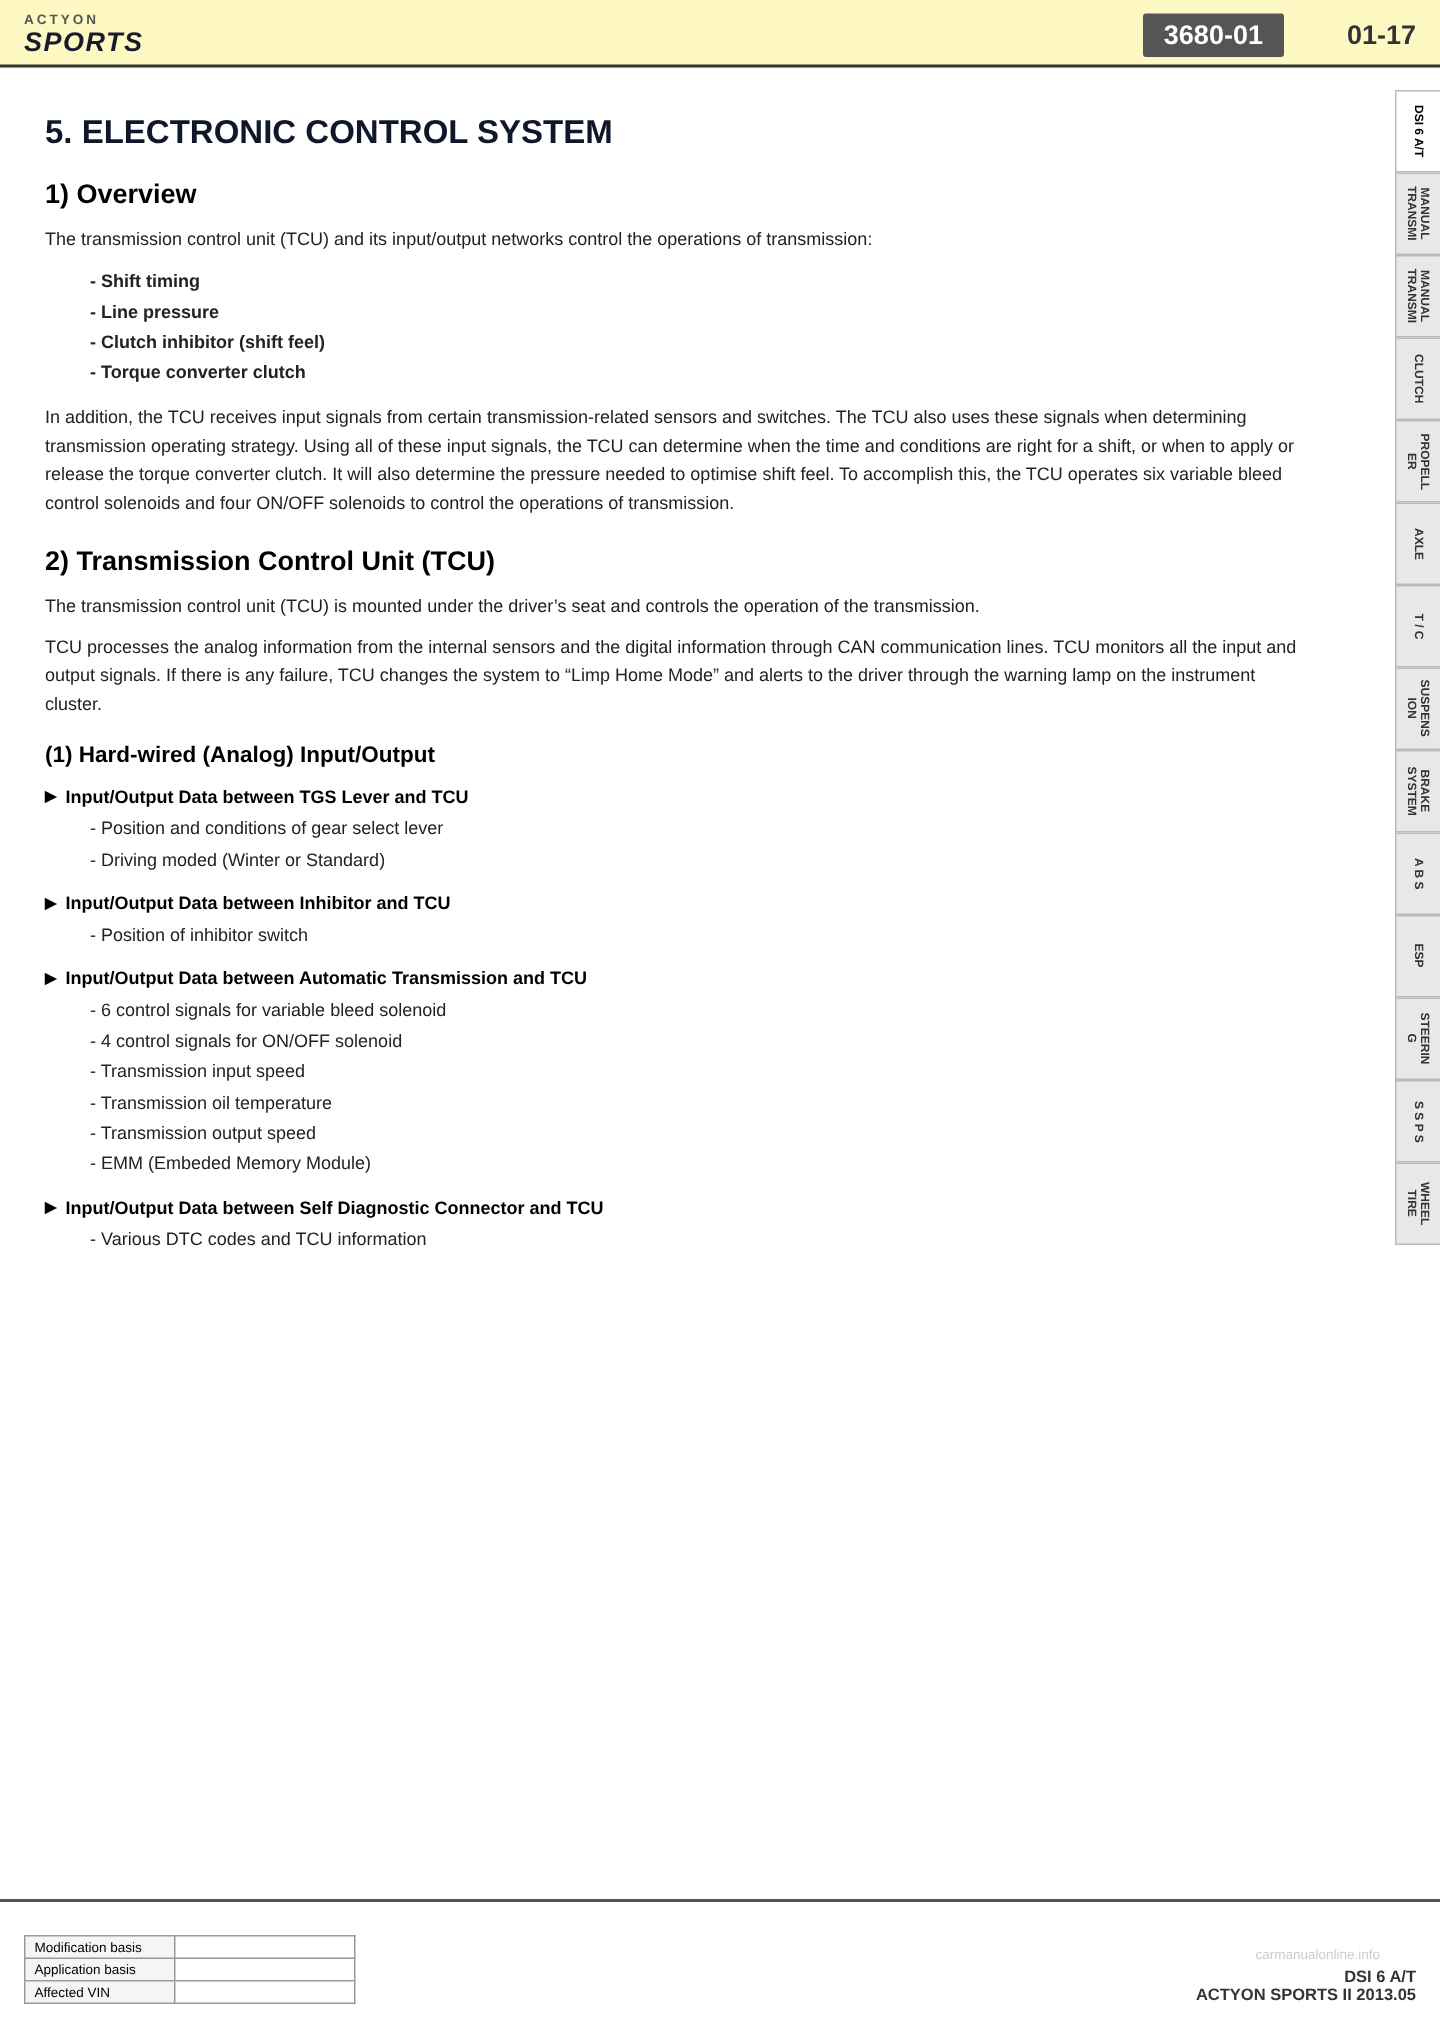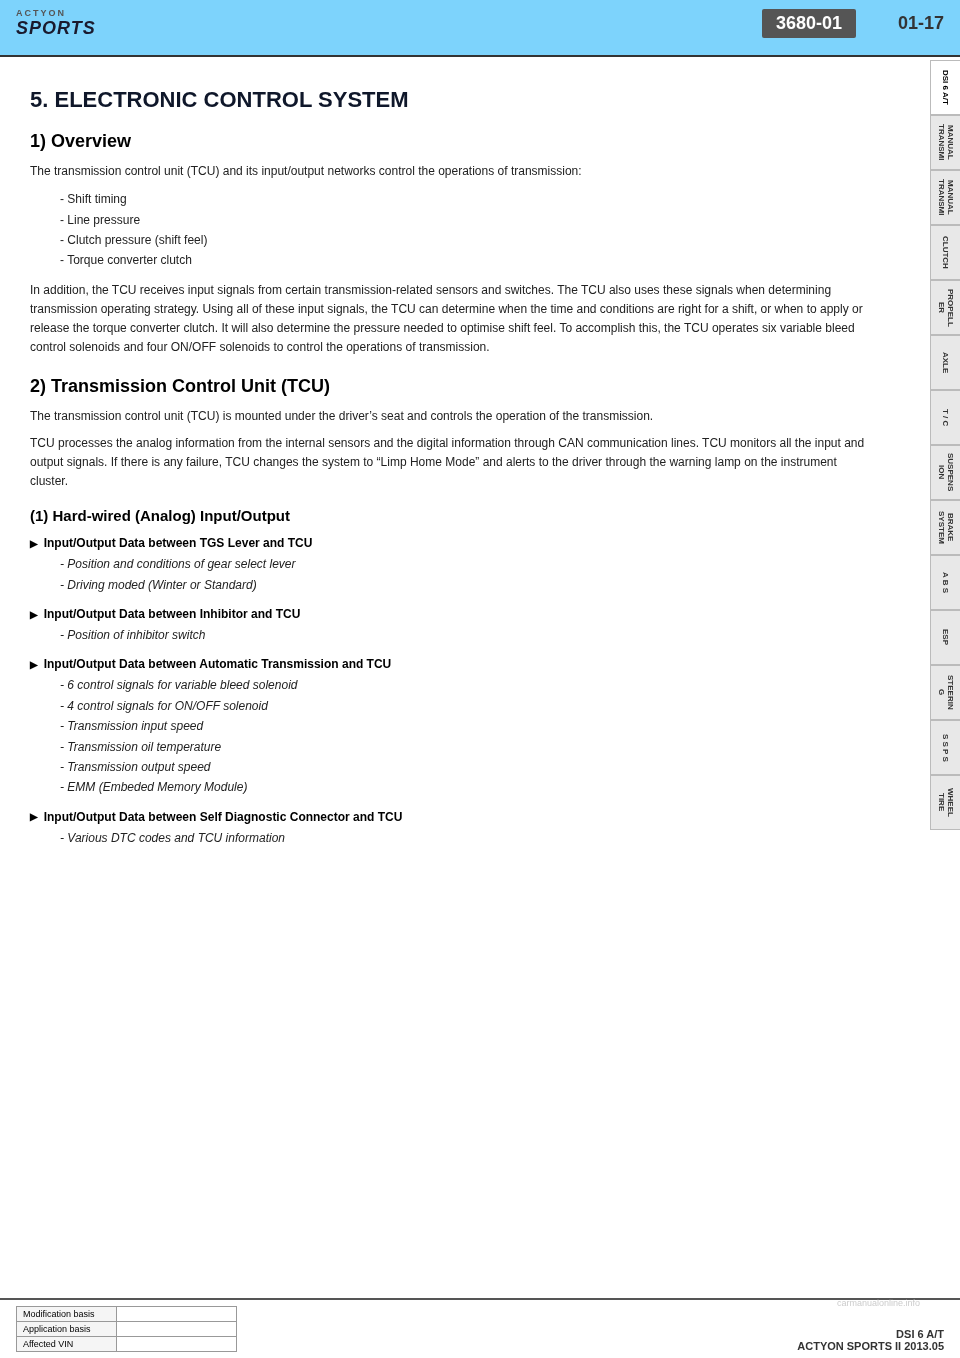--- a/index.html
+++ b/index.html
@@ -10,23 +10,23 @@
       min-height: 1358px;
       position: relative;
       overflow-x: hidden;
     }
 
     
     .header-bar {
       display: flex;
       align-items: center;
       justify-content: space-between;
-      padding: 8px 16px 16px 16px;
+      padding: 8px 16px 4px 16px;
       border-bottom: 2px solid #333;
-      background: #7dd3fc;
+      background: #fef9c3;
       gap: 48px;
     }
 
     .logo-area {
       display: flex;
       flex-direction: column;
       align-items: flex-start;
     }
 
     .logo-actyon {
@@ -131,20 +131,21 @@
       font-size: 12px;
       color: #222;
       line-height: 1.6;
       margin-bottom: 8px;
     }
 
     .bullet-list {
       list-style: none;
       padding-left: 30px;
       margin-bottom: 10px;
+      font-weight: bold;
     }
 
     .bullet-list li {
       font-size: 12px;
       color: #222;
       line-height: 1.7;
     }
 
     .bullet-list li::before {
       content: "- ";
@@ -167,21 +168,20 @@
     }
 
     .arrow-title::before {
       content: "▶";
       font-size: 10px;
     }
 
     .sub-bullet-list {
       list-style: none;
       padding-left: 30px;
-      font-style: italic;
     }
 
     .sub-bullet-list li {
       font-size: 12px;
       color: #222;
       line-height: 1.7;
     }
 
     .sub-bullet-list li::before {
       content: "- ";
@@ -190,21 +190,21 @@
     
     .footer {
       position: absolute;
       bottom: 0;
       left: 0;
       right: 0;
       border-top: 2px solid #555;
       display: flex;
       justify-content: space-between;
       align-items: flex-end;
-      padding: 6px 16px;
+      padding: 22px 16px;
       background: #fff;
     }
 
     .footer-table {
       border-collapse: collapse;
       font-size: 9px;
     }
 
     .footer-table td {
       border: 1px solid #999;
@@ -275,21 +275,21 @@
 <div class="main-content">
 
   <h1 class="section-title">5. ELECTRONIC CONTROL SYSTEM</h1>
 
   <h2 class="subsection-title">1) Overview</h2>
   <p class="body-text">The transmission control unit (TCU) and its input/output networks control the operations of transmission:</p>
 
   <ul class="bullet-list">
     <li>Shift timing</li>
     <li>Line pressure</li>
-    <li>Clutch pressure (shift feel)</li>
+    <li>Clutch inhibitor (shift feel)</li>
     <li>Torque converter clutch</li>
   </ul>
 
   <p class="body-text">In addition, the TCU receives input signals from certain transmission-related sensors and switches. The TCU also uses these signals when determining transmission operating strategy. Using all of these input signals, the TCU can determine when the time and conditions are right for a shift, or when to apply or release the torque converter clutch. It will also determine the pressure needed to optimise shift feel. To accomplish this, the TCU operates six variable bleed control solenoids and four ON/OFF solenoids to control the operations of transmission.</p>
 
   <h2 class="subsection-title">2) Transmission Control Unit (TCU)</h2>
   <p class="body-text">The transmission control unit (TCU) is mounted under the driver’s seat and controls the operation of the transmission.</p>
   <p class="body-text">TCU processes the analog information from the internal sensors and the digital information through CAN communication lines. TCU monitors all the input and output signals. If there is any failure, TCU changes the system to “Limp Home Mode” and alerts to the driver through the warning lamp on the instrument cluster.</p>
 
   <h3 class="subsection-title-2">(1) Hard-wired (Analog) Input/Output</h3>

